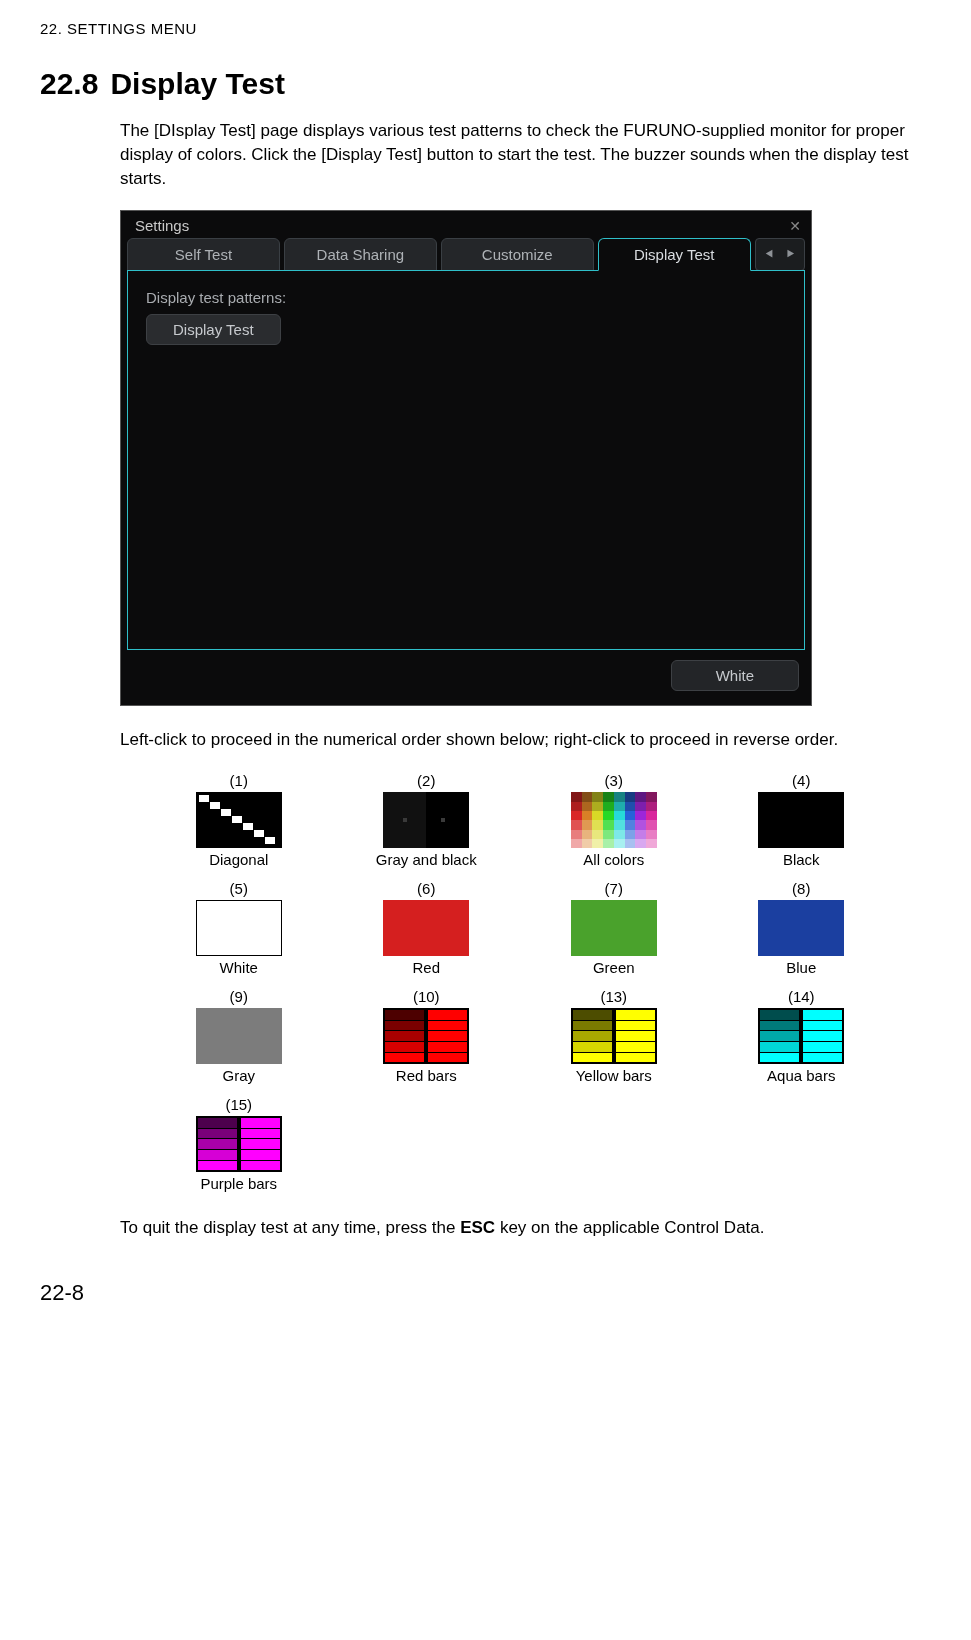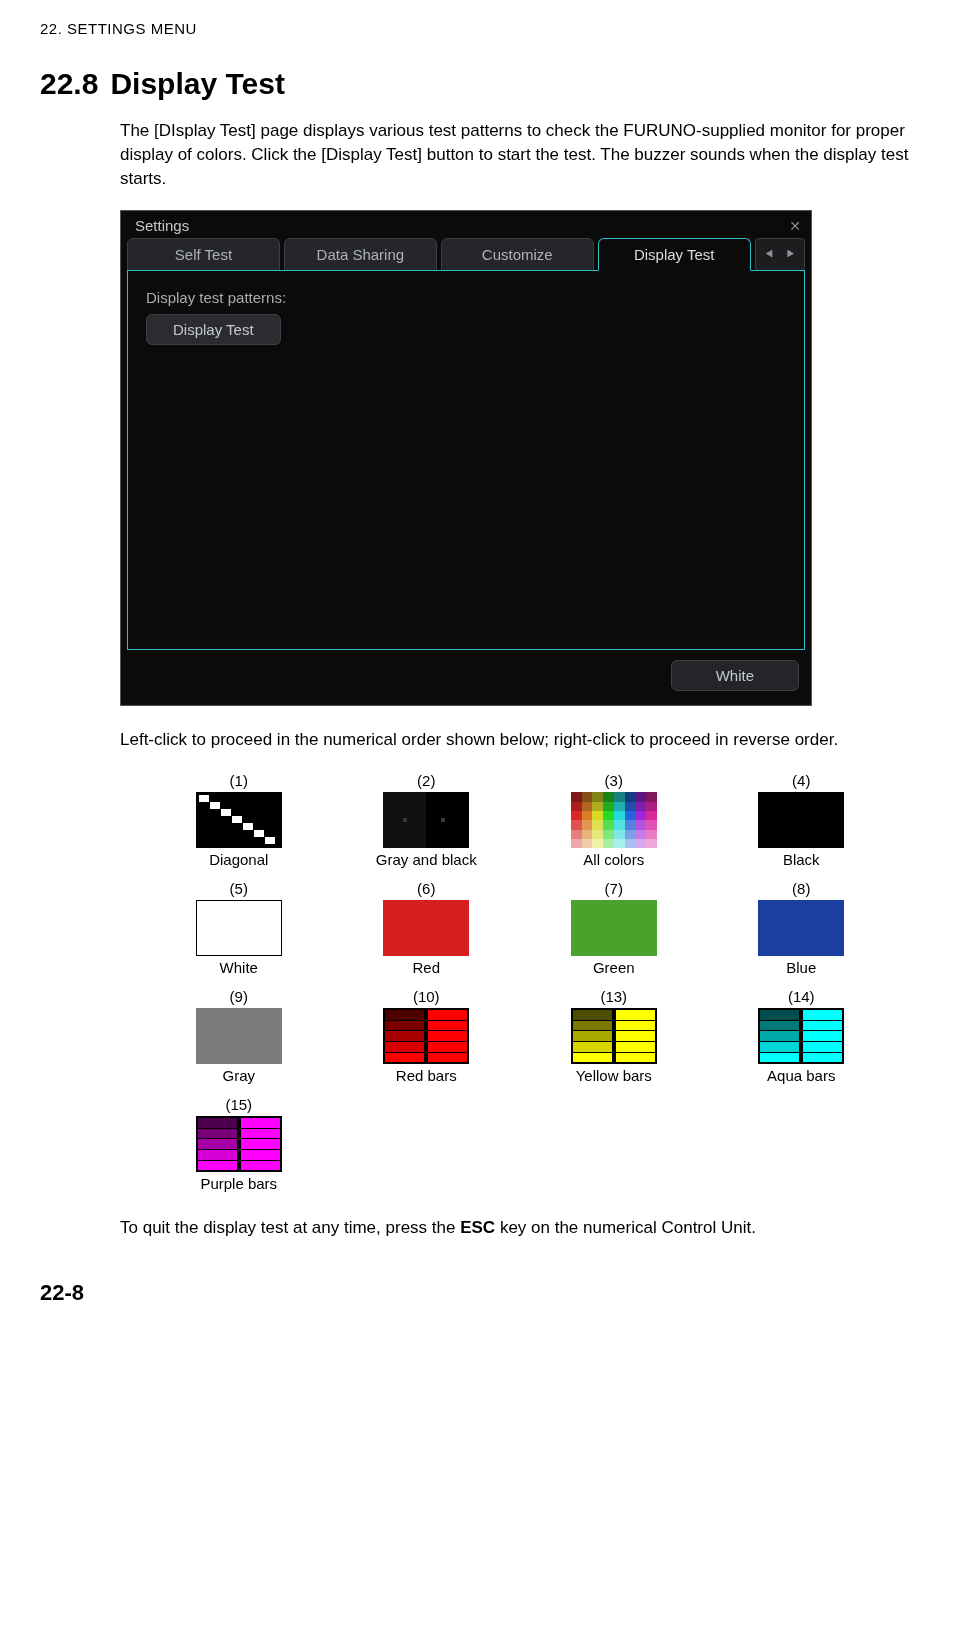--- a/index.html
+++ b/index.html
@@ -173,21 +173,21 @@
 
     
     .sw-allcolors { display: grid; grid-template-columns: repeat(8,1fr); grid-template-rows: repeat(6,1fr); border:0; }
 
     
     .bars { display: grid; grid-template-columns: 1fr 2px 1fr; grid-template-rows: repeat(5,1fr); gap:1px; background:#000; border:0; padding:2px; }
     .bars .gap { background:#000; grid-column:2; grid-row:1/6; }
 
     .page-num {
       font-size: 22px;
-      font-weight: bold;
+      font-weight: normal;
       margin-top: 40px;
     }
   </style>
 </head>
 <body>
 
 <div class="chapter-header">22.  SETTINGS MENU</div>
 
 <div class="section-title">
   <span class="num">22.8</span>
@@ -411,16 +411,16 @@
         <div style="background: rgb(255, 0, 255); grid-area: 5 / 1;"></div>
         <div style="background: rgb(255, 0, 255); grid-area: 5 / 3;"></div>
       </div>
     <div class="pcaption">Purple bars</div>
   </div>
 
 
 </div>
 
 <p class="body-text">
-  <span>To quit the display test at any time, press the </span><span class="esc">ESC</span><span> key on the numerical Control Unit.</span>
+  <span>To quit the display test at any time, press the </span><span class="esc">ESC</span><span> key on the applicable Control Data.</span>
 </p>
 
 <div class="page-num">22-8</div>
 
 </body></html>

